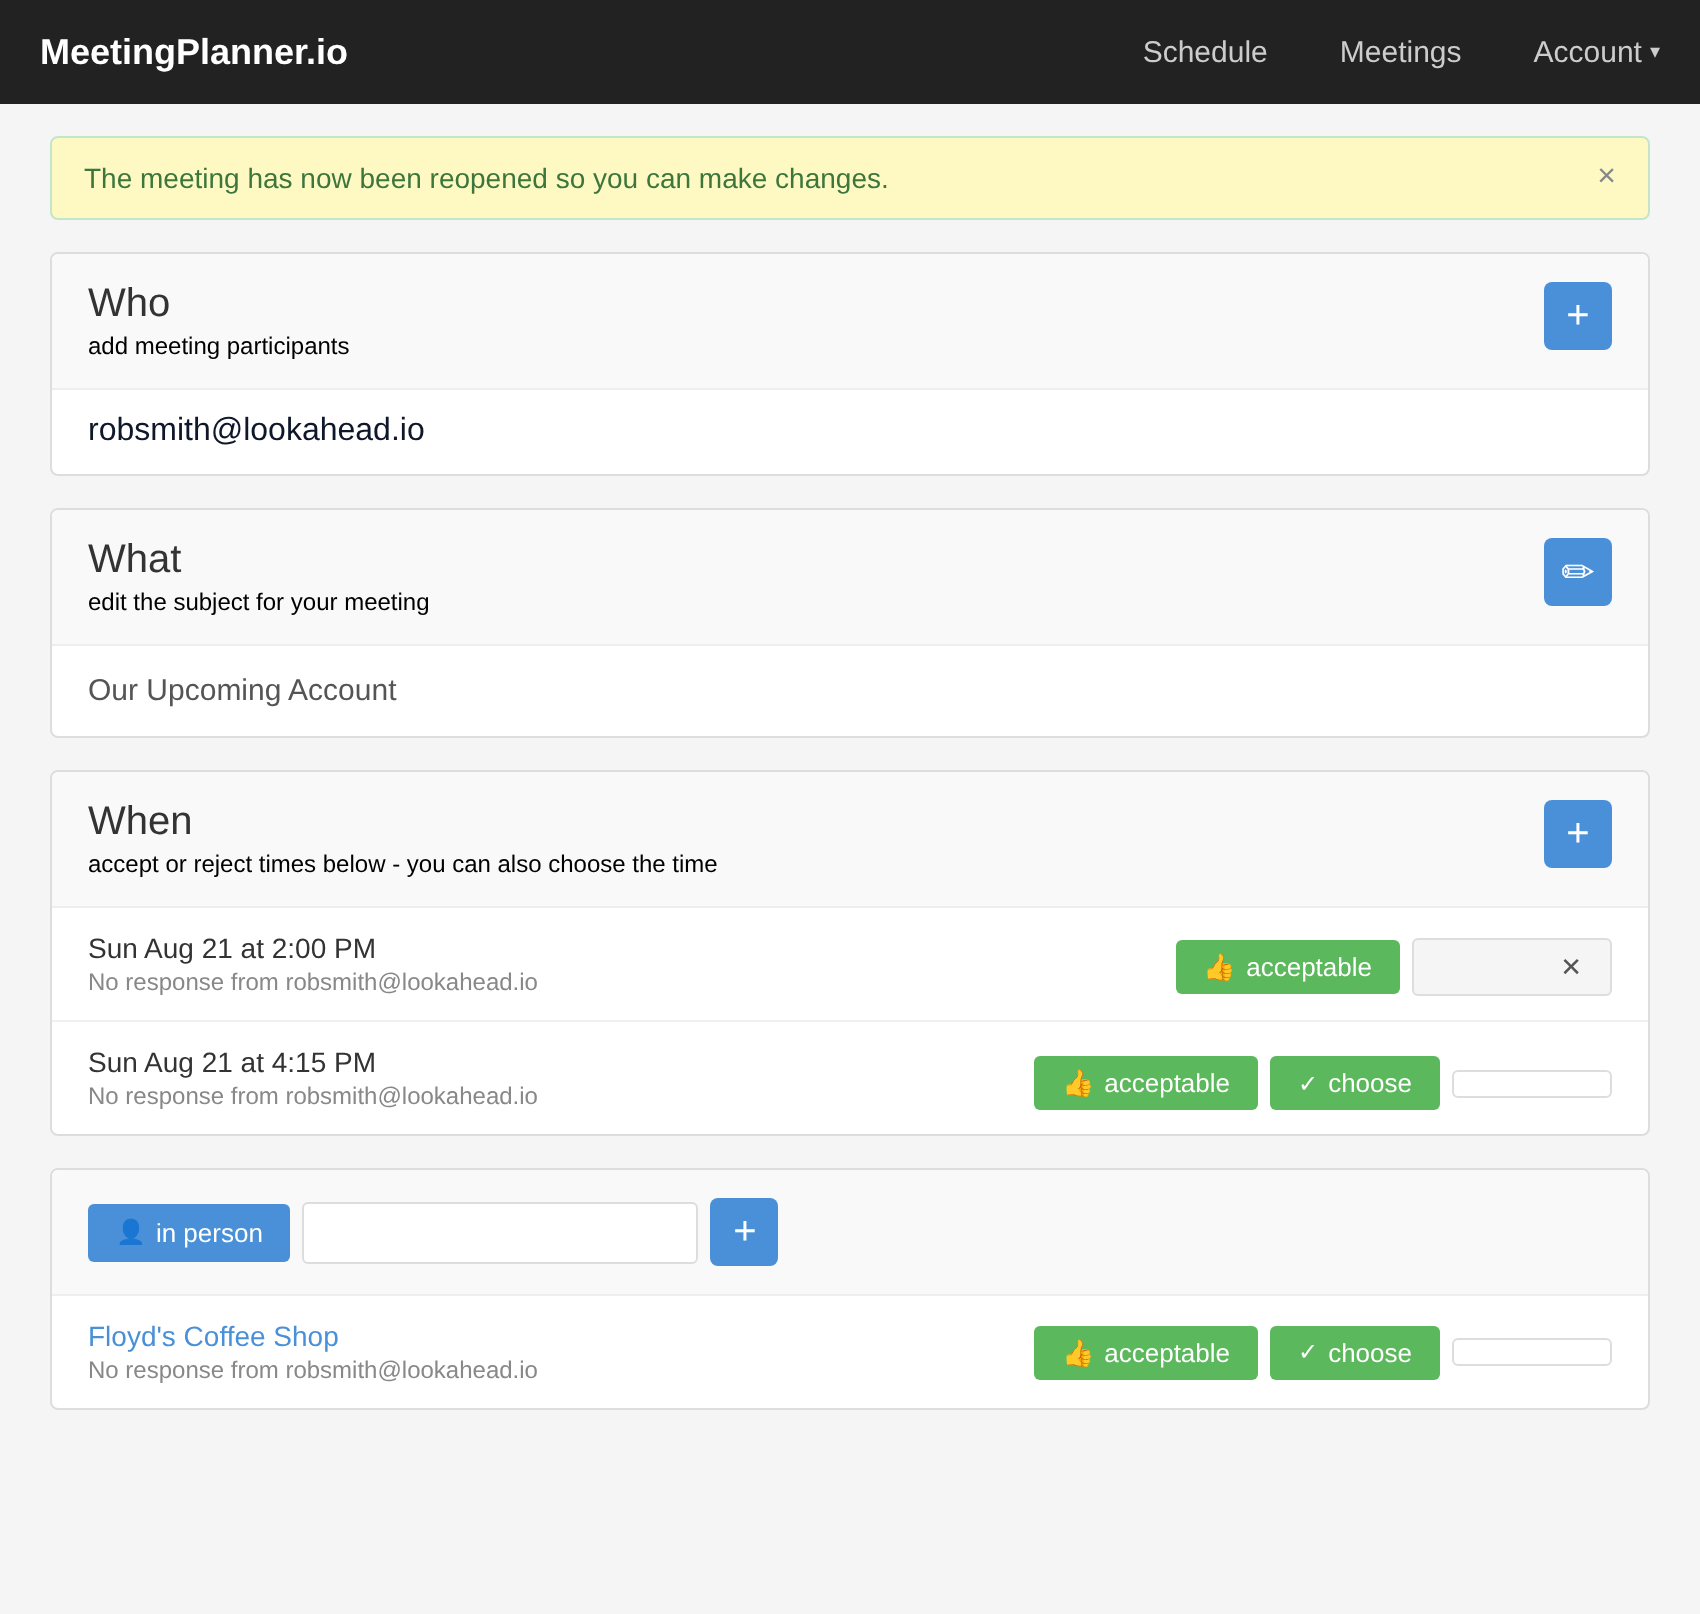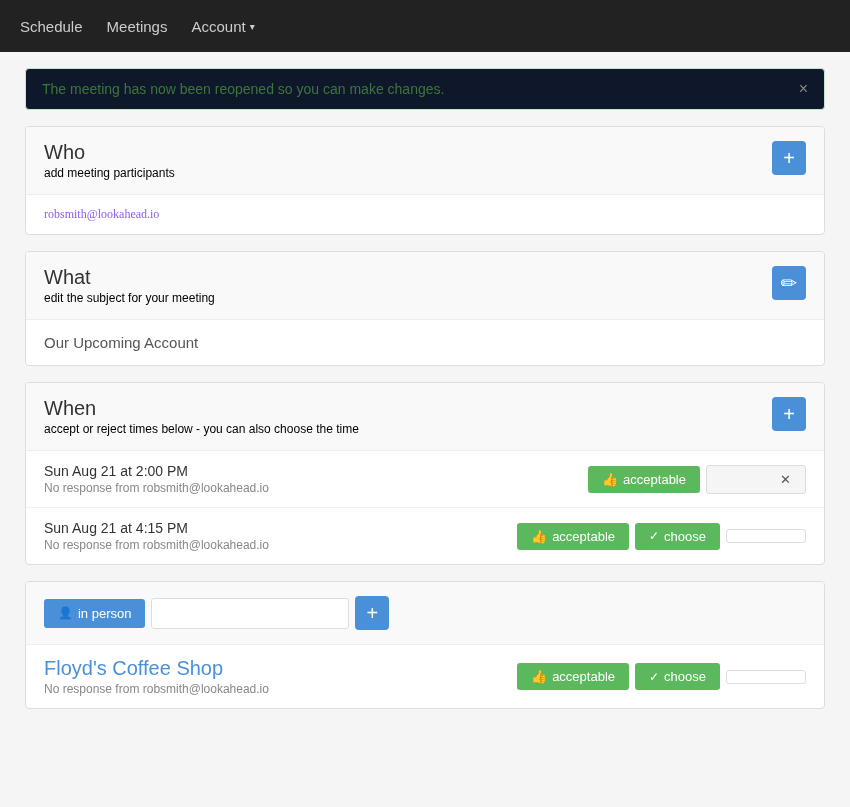--- a/index.html
+++ b/index.html
@@ -20,37 +20,37 @@
       height: 52px;
     }
     .navbar-brand {
       font-size: 18px;
       font-weight: bold;
       color: #fff;
       flex: 1;
     }
     .navbar-links {
       display: flex;
-      gap: 24px;
+      gap: 36px;
       align-items: center;
     }
     .navbar-link {
       color: #ccc;
       text-decoration: none;
       font-size: 15px;
       cursor: pointer;
     }
     .navbar-link.has-dropdown { display: flex; align-items: center; gap: 4px; }
     .dropdown-caret { font-size: 10px; color: #ccc; }
 
     
     .alert {
       margin: 16px auto;
       max-width: 800px;
-      background: #0f172a;
+      background: #fef9c3;
       border: 1px solid #c3e6cb;
       border-radius: 4px;
       padding: 12px 16px;
       display: flex;
       align-items: center;
       justify-content: space-between;
       color: #3c763d;
       font-size: 14px;
     }
     .alert-close {
@@ -110,39 +110,38 @@
       display: flex;
       align-items: center;
       justify-content: center;
       flex-shrink: 0;
     }
 
     
     .participant-row {
       padding: 12px 18px;
       border-bottom: 1px solid #f0f0f0;
-      color: #8b5cf6;
-      font-size: 12px;
-      font-family: Liberation Serif, serif;
+      color: #0f172a;
+      font-size: 16px;
     }
     .participant-row:last-child { border-bottom: none; }
 
     
     .subject-row {
       padding: 14px 18px;
       color: #555;
       font-size: 15px;
     }
 
     
     .time-row {
       padding: 12px 18px;
       border-bottom: 1px solid #f0f0f0;
       display: flex;
-      align-items: center;
+      align-items: flex-end;
       justify-content: space-between;
     }
     .time-row:last-child { border-bottom: none; }
     .time-info .time-label { font-size: 14px; font-weight: 500; color: #333; }
     .time-info .time-sub { font-size: 12px; color: #888; margin-top: 2px; }
 
     .time-actions {
       display: flex;
       gap: 6px;
       align-items: center;
@@ -233,38 +232,39 @@
       color: #555;
     }
 
     .place-row {
       padding: 12px 18px;
       display: flex;
       align-items: center;
       justify-content: space-between;
     }
     .place-info .place-name {
-      font-size: 20px;
+      font-size: 14px;
       color: #4a90d9;
       font-weight: 500;
       cursor: pointer;
       text-decoration: none;
       text-align: center;
     }
     .place-info .place-sub { font-size: 12px; color: #888; margin-top: 2px; }
 
     .thumb-icon { font-size: 13px; }
     .check-icon { font-size: 12px; }
     .x-icon { font-size: 13px; color: #555; }
     .person-icon { font-size: 12px; }
   </style>
 </head>
 <body>
 
 <nav class="navbar">
+  <span class="navbar-brand">MeetingPlanner.io</span>
   <div class="navbar-links">
     <a class="navbar-link">Schedule</a>
     <a class="navbar-link">Meetings</a>
     <a class="navbar-link has-dropdown">
       <span>Account</span>
       <span class="dropdown-caret">▾</span>
     </a>
   </div>
 </nav>
 

